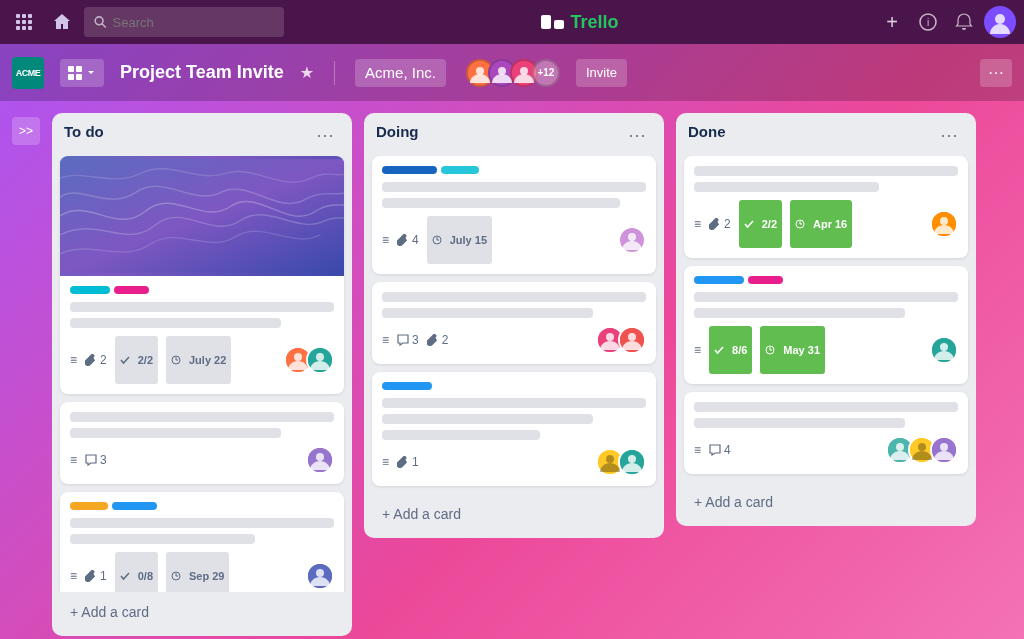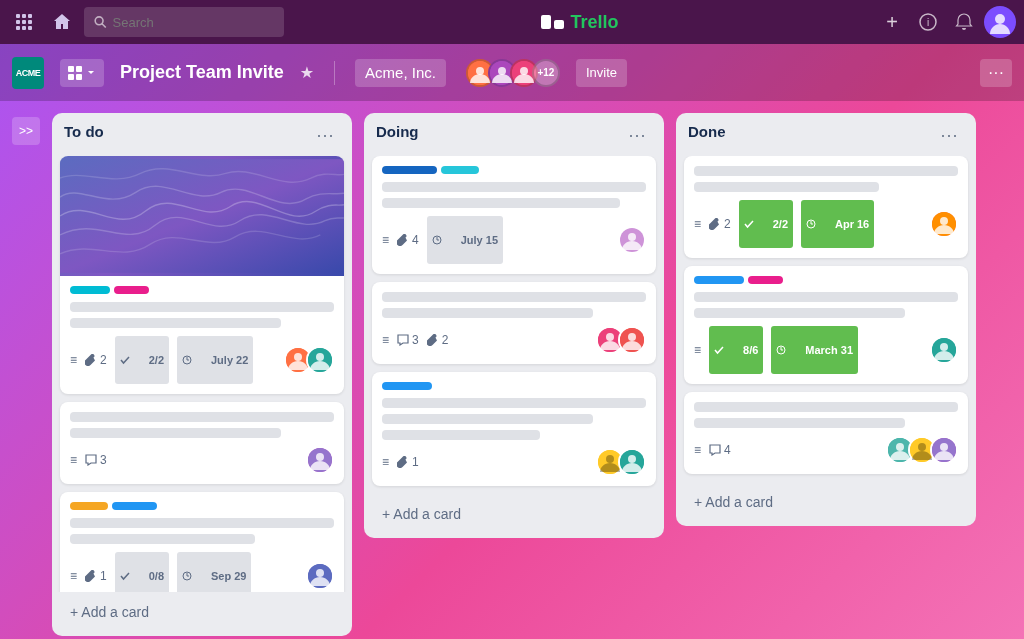--- a/index.html
+++ b/index.html
@@ -320,21 +320,21 @@
       border-radius: 50%;
       margin-left: -6px;
       border: 2px solid white;
       display: flex; align-items: center; justify-content: center;
       font-size: 9px;
       font-weight: 700;
       color: white;
     }
 
     .badge {
-      display: flex; align-items: center; gap: 19px;
+      display: flex; align-items: center; gap: 8px;
       background: #dfe1e6;
       border-radius: 3px;
       padding: 18px 5px;
       font-size: 11px;
       font-weight: 600;
     }
     .badge-green { background: #61bd4f; color: white; }
     .badge-date { background: #dfe1e6; color: #5e6c84; }
 
     
@@ -795,21 +795,21 @@
             <svg width="10" height="10" viewBox="0 0 10 10">
                 <polyline points="1,5 3.5,8 9,2" stroke="white" stroke-width="1.5" fill="none"></polyline>
               </svg>
             <span>8/6</span>
           </div>
           <div class="card-meta-item badge" style="background:#61bd4f; color:white;">
             <svg width="10" height="10" viewBox="0 0 10 10" fill="none" stroke="white" stroke-width="1">
                 <circle cx="5" cy="5" r="4"></circle>
                 <polyline points="5,2 5,5 7,5"></polyline>
               </svg>
-            <span>March 31</span>
+            <span>May 31</span>
           </div>
           <div class="card-avatars">
             <div class="card-avatar av-teal">
               <svg width="24" height="24" viewBox="0 0 24 24">
                   <circle cx="12" cy="12" r="12" fill="#26a69a"></circle>
                   <circle cx="12" cy="9" r="4" fill="rgba(255,255,255,0.8)"></circle>
                   <path d="M2 22c0-5 4.5-9 10-9s10 4 10 9" fill="rgba(255,255,255,0.8)"></path>
                 </svg>
             </div>
           </div>

